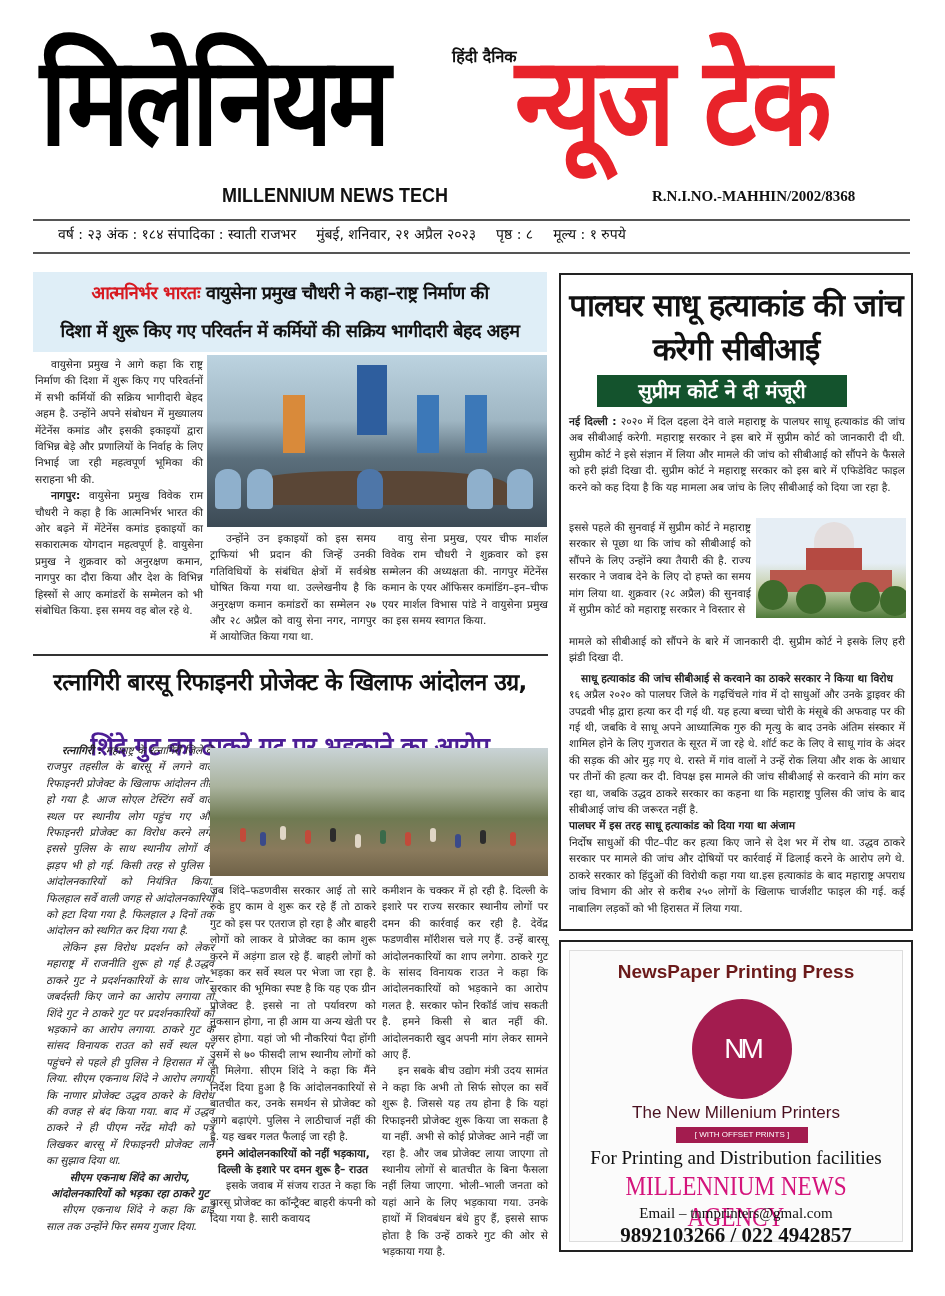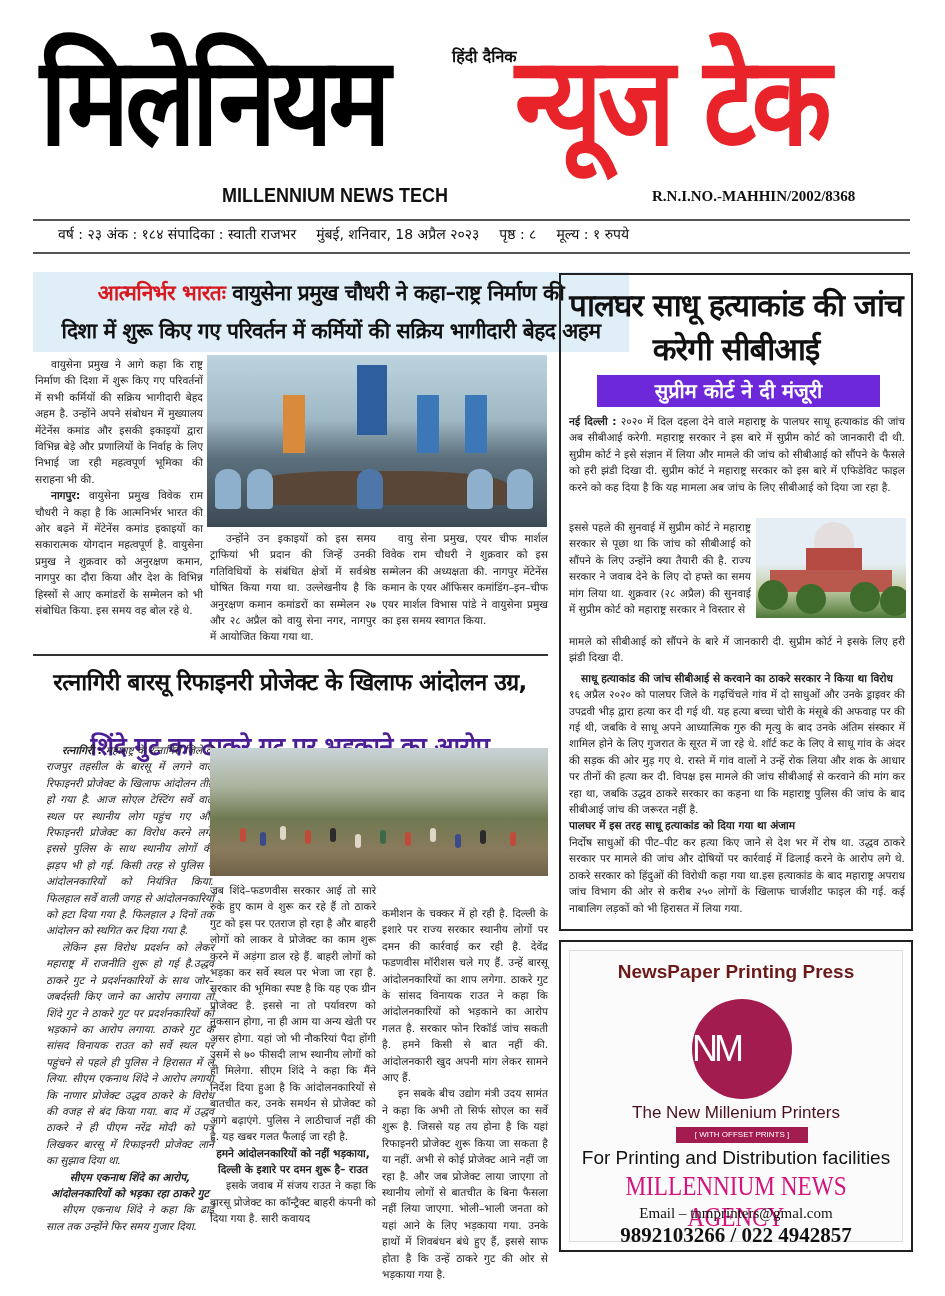--- a/index.html
+++ b/index.html
@@ -11,72 +11,72 @@
   .mast-black { position: absolute; left: 40px; top: 40px; font-size: 104px; font-weight: 900; letter-spacing: -4px; color: #000; line-height: 1; font-family: "DejaVu Sans", sans-serif; transform: scaleY(1.18); transform-origin: top left; }
   .mast-red { position: absolute; left: 515px; top: 40px; font-size: 104px; font-weight: 900; letter-spacing: -4px; color: #e8232a; line-height: 1; transform: scaleY(1.18); transform-origin: top left; }
   .mast-dainik { position: absolute; left: 452px; top: 45px; font-size: 16px; font-weight: 700; color: #111; }
   .mast-eng { position: absolute; left: 222px; top: 184px; font-family: "Liberation Sans", sans-serif; font-weight: 700; font-size: 20px; color: #111; transform: scaleX(0.9); transform-origin: left; }
   .mast-rni { position: absolute; left: 652px; top: 188px; font-family: "Liberation Serif", serif; font-weight: 700; font-size: 15px; color: #111; }
   .mast-rule { position: absolute; left: 33px; width: 877px; height: 2px; background: #555; }
   .info-bar { position: absolute; left: 58px; top: 224px; width: 850px; font-size: 14px; font-weight: 400; display: flex; gap: 20px; white-space: nowrap; }
   .info-bar span { display: inline-block; }
 
   
-  .story1-head { position: absolute; left: 33px; top: 272px; width: 596px; height: 80px; background: #dfeef7; text-align: center; font-size: 21px; font-weight: 700; line-height: 38px; padding-top: 2px; letter-spacing: -0.5px; }
+  .story1-head { position: absolute; left: 33px; top: 272px; width: 514px; height: 80px; background: #dfeef7; text-align: center; font-size: 18px; font-weight: 700; line-height: 38px; padding-top: 2px; letter-spacing: -0.5px; }
   .red { color: #d71920; }
   .col-text { position: absolute; font-size: 10.6px; line-height: 16.4px; text-align: justify; color: #222; }
   .col-text b { font-weight: 700; }
   .photo1 { position: absolute; left: 207px; top: 355px; width: 340px; height: 172px; background: linear-gradient(180deg,#bcd3e0 0%,#9fb6c3 38%,#5b6f7c 60%,#3c4a55 100%); overflow: hidden; }
   .photo1 .flag { position: absolute; width: 22px; height: 58px; background: #3c78b8; top: 40px; }
   .photo1 .table { position: absolute; left: 40px; right: 40px; bottom: 22px; height: 34px; background: #5a4636; border-radius: 40% 40% 0 0; }
   .photo1 .person { position: absolute; width: 26px; height: 40px; background: #8fb0cc; border-radius: 12px 12px 4px 4px; bottom: 18px; }
   .rule { position: absolute; background: #333; height: 1.5px; }
 
   
   .story2-head1 { position: absolute; left: 33px; top: 665px; width: 514px; text-align: center; font-size: 23px; font-weight: 700; letter-spacing: -0.6px; }
   .story2-head2 { position: absolute; left: 33px; top: 700px; width: 514px; text-align: center; font-size: 25px; font-weight: 700; color: #4c1d95; letter-spacing: -0.5px; margin-top: 28px; }
   .photo2 { position: absolute; left: 210px; top: 748px; width: 338px; height: 128px; background: linear-gradient(180deg,#c9d3d6 0%,#aab39e 30%,#6f7a52 55%,#8a7a5c 80%,#6f6248 100%); overflow: hidden; }
   .photo2 .crowd { position: absolute; width: 6px; height: 14px; border-radius: 3px; }
   .subhead { font-weight: 700; text-align: center; display: block; }
 
   
   .rbox { position: absolute; left: 559px; top: 273px; width: 354px; height: 658px; border: 2px solid #222; }
   .rbox-head { position: absolute; left: 0; top: 8px; width: 100%; text-align: center; font-size: 31px; font-weight: 700; line-height: 44px; letter-spacing: -1px; }
-  .rbox-banner { position: absolute; left: 36px; top: 100px; width: 283px; height: 32px; background: #6d28d9; color: #fff; text-align: center; font-size: 20px; font-weight: 700; line-height: 32px; }
+  .rbox-banner { position: absolute; left: 36px; top: 100px; width: 250px; height: 32px; background: #14532d; color: #fff; text-align: center; font-size: 20px; font-weight: 700; line-height: 32px; }
   .court { position: absolute; left: 195px; top: 243px; width: 150px; height: 100px; background: linear-gradient(180deg,#e6eef5 0%,#e6eef5 45%,#c5cfa8 70%,#4f7a3a 100%); overflow: hidden; }
   .court .dome { position: absolute; left: 58px; top: 4px; width: 40px; height: 28px; background: #e4dede; border-radius: 20px 20px 0 0; }
   .court .band { position: absolute; left: 50px; top: 30px; width: 56px; height: 22px; background: #b54a42; }
   .court .wing { position: absolute; left: 14px; top: 52px; width: 122px; height: 22px; background: #b9584d; }
   .court .tree { position: absolute; width: 30px; height: 30px; background: #3f6b2c; border-radius: 50%; }
 
   
   .ad { position: absolute; left: 559px; top: 940px; width: 354px; height: 312px; border: 2px solid #222; padding-left: 30px; }
   .ad-inner { position: absolute; left: 8px; top: 8px; right: 8px; bottom: 8px; background: #fbfbfb; border: 1px solid #ddd; }
   .ad-title { position: absolute; left: 0; top: 10px; width: 100%; text-align: center; font-family: "Liberation Sans", sans-serif; font-weight: 700; font-size: 19px; color: #6b1a1a; }
-  .ad-logo { position: absolute; left: 122px; top: 48px; width: 100px; height: 100px; border-radius: 50%; background: #a31c4f; color: #fff; font-family: "Liberation Sans", sans-serif; font-size: 36px; line-height: 100px; font-weight: 300; letter-spacing: -4px; }
+  .ad-logo { position: absolute; left: 122px; top: 48px; width: 100px; height: 100px; border-radius: 50%; background: #a31c4f; color: #fff; font-family: "Liberation Sans", sans-serif; font-size: 28px; line-height: 100px; text-align: center; font-weight: 300; letter-spacing: -4px; }
   .ad-name { position: absolute; left: 0; top: 152px; width: 100%; text-align: center; font-family: "Liberation Sans", sans-serif; font-size: 17px; color: #4a1020; }
   .ad-ribbon { position: absolute; left: 106px; top: 176px; width: 132px; height: 16px; background: #a31c4f; color: #fff; font-family: "Liberation Sans", sans-serif; font-size: 8px; text-align: center; line-height: 16px; }
-  .ad-for { position: absolute; left: 0; top: 196px; width: 100%; text-align: center; font-family: Liberation Sans, sans-serif; font-size: 19px; color: #111; }
+  .ad-for { position: absolute; left: 0; top: 196px; width: 100%; text-align: center; font-family: Liberation Serif, serif; font-size: 19px; color: #111; }
   .ad-agency { position: absolute; left: 0; top: 220px; width: 100%; text-align: center; font-family: "Liberation Serif", serif; font-size: 27px; color: #d4147c; transform: scaleX(0.86); }
   .ad-email { position: absolute; left: 0; top: 254px; width: 100%; text-align: center; font-family: "Liberation Serif", serif; font-size: 15px; color: #111; }
   .ad-phone { position: absolute; left: 0; top: 272px; width: 100%; text-align: center; font-family: "Liberation Serif", serif; font-weight: 700; font-size: 21px; color: #111; }
 </style>
 </head>
 <body>
 
 <div class="masthead">
   <div class="mast-black">मिलेनियम</div>
   <div class="mast-dainik">हिंदी दैनिक</div>
   <div class="mast-red">न्यूज टेक</div>
   <div class="mast-eng">MILLENNIUM NEWS TECH</div>
   <div class="mast-rni">R.N.I.NO.-MAHHIN/2002/8368</div>
   <div class="mast-rule" style="top:219px"></div>
   <div class="info-bar">
     <span>वर्ष : २३ अंक : १८४ संपादिका : स्वाती राजभर</span>
-    <span>मुंबई, शनिवार, 18 अप्रैल २०२३</span>
+    <span>मुंबई, शनिवार, २१ अप्रैल २०२३</span>
     <span>पृष्ठ : ८</span>
     <span>मूल्य : १ रुपये</span>
   </div>
   <div class="mast-rule" style="top:252px"></div>
 </div>
 
 <div class="story1-head">
   <span class="red">आत्मनिर्भर भारतः</span><span> वायुसेना प्रमुख चौधरी ने कहा–राष्ट्र निर्माण की</span><br>
   <span>दिशा में शुरू किए गए परिवर्तन में कर्मियों की सक्रिय भागीदारी बेहद अहम</span>
 </div>
@@ -131,21 +131,21 @@
   <div class="crowd" style="left:245px; top:86px; background:#3a4a8a"></div>
   <div class="crowd" style="left:270px; top:82px; background:#2c2c2c"></div>
   <div class="crowd" style="left:300px; top:84px; background:#c24a3a"></div>
 </div>
 
 <div class="col-text" style="left:210px; top:882px; width:166px;">
   <p>जब शिंदे–फडणवीस सरकार आई तो सारे रुके हुए काम वे शुरू कर रहे हैं तो ठाकरे गुट को इस पर एतराज हो रहा है और बाहरी लोगों को लाकर वे प्रोजेक्ट का काम शुरू करने में अड़ंगा डाल रहे हैं. बाहरी लोगों को भड़का कर सर्वे स्थल पर भेजा जा रहा है. सरकार की भूमिका स्पष्ट है कि यह एक ग्रीन प्रोजेक्ट है. इससे ना तो पर्यावरण को नुकसान होगा, ना ही आम या अन्य खेती पर असर होगा. यहां जो भी नौकरियां पैदा होंगी उसमें से ७० फीसदी लाभ स्थानीय लोगों को ही मिलेगा. सीएम शिंदे ने कहा कि मैंने निर्देश दिया हुआ है कि आंदोलनकारियों से बातचीत कर, उनके समर्थन से प्रोजेक्ट को आगे बढ़ाएंगे. पुलिस ने लाठीचार्ज नहीं की है. यह खबर गलत फैलाई जा रही है.</p>
   <span class="subhead">हमने आंदोलनकारियों को नहीं भड़काया, दिल्ली के इशारे पर दमन शुरू है– राउत</span>
   <p style="text-indent:16px">इसके जवाब में संजय राउत ने कहा कि बारसू प्रोजेक्ट का कॉन्ट्रैक्ट बाहरी कंपनी को दिया गया है. सारी कवायद</p>
 </div>
-<div class="col-text" style="left:382px; top:882px; width:166px;margin-top:23px;">
+<div class="col-text" style="left:382px; top:882px; width:166px;">
   <p>कमीशन के चक्कर में हो रही है. दिल्ली के इशारे पर राज्य सरकार स्थानीय लोगों पर दमन की कार्रवाई कर रही है. देवेंद्र फडणवीस मॉरीशस चले गए हैं. उन्हें बारसू आंदोलनकारियों का शाप लगेगा. ठाकरे गुट के सांसद विनायक राउत ने कहा कि आंदोलनकारियों को भड़काने का आरोप गलत है. सरकार फोन रिकॉर्ड जांच सकती है. हमने किसी से बात नहीं की. आंदोलनकारी खुद अपनी मांग लेकर सामने आए हैं.</p>
   <p style="text-indent:16px">इन सबके बीच उद्योग मंत्री उदय सामंत ने कहा कि अभी तो सिर्फ सोएल का सर्वे शुरू है. जिससे यह तय होना है कि यहां रिफाइनरी प्रोजेक्ट शुरू किया जा सकता है या नहीं. अभी से कोई प्रोजेक्ट आने नहीं जा रहा है. और जब प्रोजेक्ट लाया जाएगा तो स्थानीय लोगों से बातचीत के बिना फैसला नहीं लिया जाएगा. भोली–भाली जनता को यहां आने के लिए भड़काया गया. उनके हाथों में शिवबंधन बंधे हुए हैं, इससे साफ होता है कि उन्हें ठाकरे गुट की ओर से भड़काया गया है.</p>
 </div>
 
 <div class="rbox">
   <div class="rbox-head">पालघर साधू हत्याकांड की जांच करेगी सीबीआई</div>
   <div class="rbox-banner">सुप्रीम कोर्ट ने दी मंजूरी</div>
   <div class="col-text" style="left:8px; top:138px; width:336px;">
     <p><b>नई दिल्ली :</b><span> २०२० में दिल दहला देने वाले महाराष्ट्र के पालघर साधू हत्याकांड की जांच अब सीबीआई करेगी. महाराष्ट्र सरकार ने इस बारे में सुप्रीम कोर्ट को जानकारी दी थी. सुप्रीम कोर्ट ने इसे संज्ञान में लिया और मामले की जांच को सीबीआई को सौंपने के फैसले को हरी झंडी दिखा दी. सुप्रीम कोर्ट ने महाराष्ट्र सरकार को इस बारे में एफिडेविट फाइल करने को कह दिया है कि यह मामला अब जांच के लिए सीबीआई को दिया जा रहा है.</span></p>
   </div>

